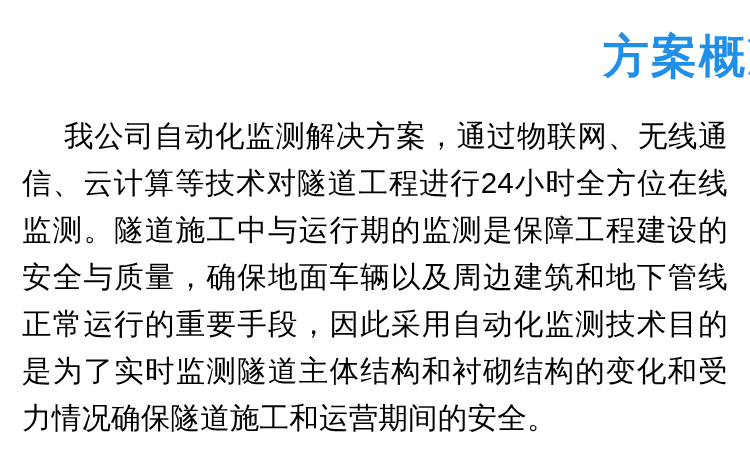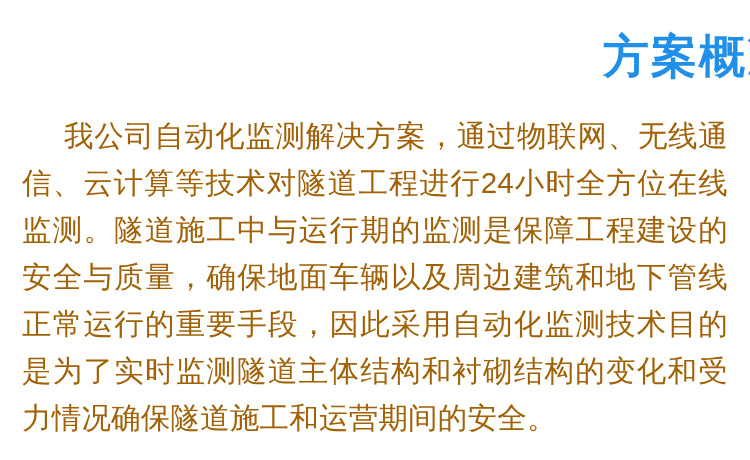--- a/index.html
+++ b/index.html
@@ -33,21 +33,21 @@
     line-height: 1.15;
     font-family: "Liberation Sans", sans-serif;
     padding-left: 45px;
   }
   .body-text {
     position: absolute;
     top: 112px;
     left: 22px;
     width: 706px;
     font-size: 29.5px;
-    color: #a16207;
+    color: #000000;
     line-height: 47px;
     text-align: justify;
     text-justify: inter-ideograph;
     text-indent: 42px;
     font-family: "Liberation Sans", sans-serif;
     letter-spacing: 0.2px;
   }
 </style>
 </head>
 <body>

